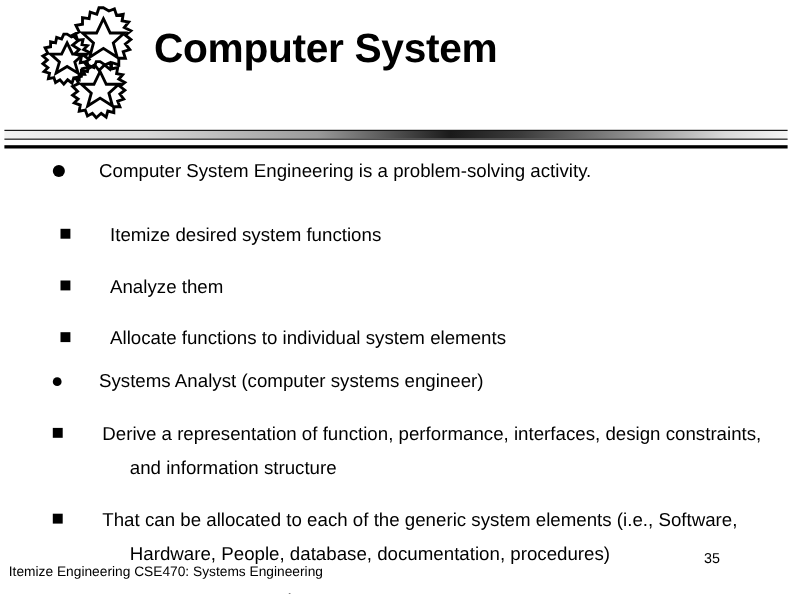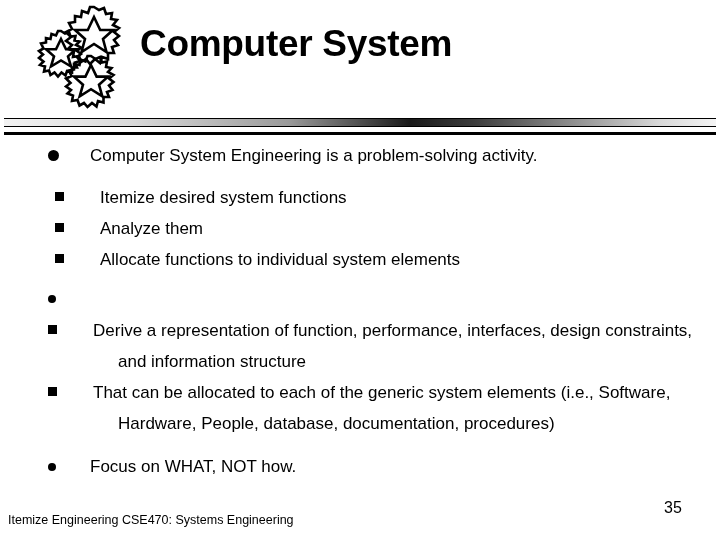--- a/index.html
+++ b/index.html
@@ -128,20 +128,21 @@
     height: 8px;
   }
 
   
   .lvl2 {
     padding-left: 118px;
     text-indent: -18px;
     font-size: 17px;
     line-height: 31px;
     min-height: 31px;
+    margin-top: 16px;
   }
   .lvl2 .marker {
     position: absolute;
     left: 73px;
     top: 0;
     line-height: 31px;
   }
   .sq {
     display: inline-block;
     width: 9px;
@@ -171,24 +172,23 @@
     top: 512px;
     font-size: 12.5px;
     line-height: 16px;
     color: #000000;
     white-space: nowrap;
   }
   .page-number {
     position: absolute;
     left: 640px;
     top: 500px;
-    font-size: 16px;
+    font-size: 13px;
     line-height: 16px;
     color: #000000;
-    margin-left: 24px;
   }
 </style>
 </head>
 <body>
 
 <div class="slide-header">
 
   <div class="gear-logo">
     <svg viewBox="0 0 98 114" width="98" height="114" aria-hidden="true">
       <g fill="none" stroke="#000000" stroke-width="2.6" stroke-linejoin="miter">
@@ -262,20 +262,21 @@
 
   <div class="bullet-row lvl2">
     <span class="marker"><span class="sq"></span></span>
     <span class="txt">Allocate functions to individual system elements</span>
   </div>
 
   <div class="gap-b"></div>
 
   <div class="bullet-row lvl1">
     <span class="marker"><span class="dot small"></span></span>
+    <span class="txt">Systems Analyst (computer systems engineer)</span>
   </div>
 
 
   <div class="bullet-row lvl2 wrap">
     <span class="marker"><span class="sq"></span></span>
     <span class="txt">Derive a representation of function, performance, interfaces, design constraints, and information structure</span>
   </div>
 
   <div class="bullet-row lvl2 wrap">
     <span class="marker"><span class="sq"></span></span>

